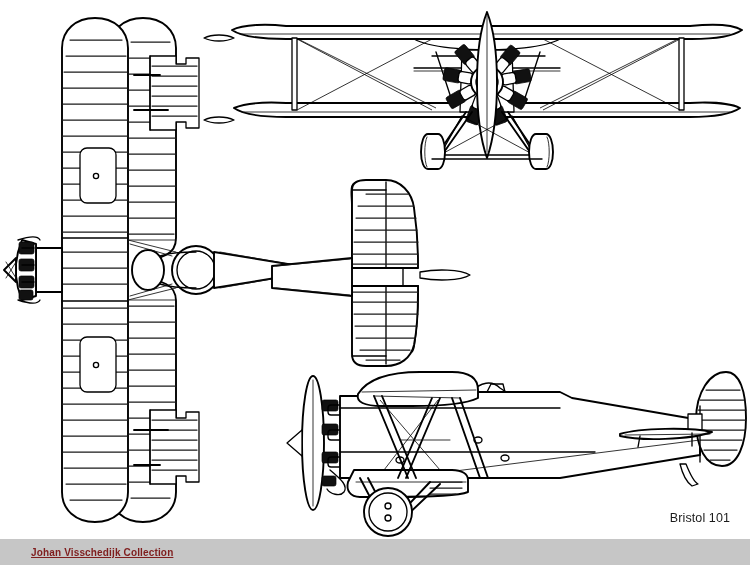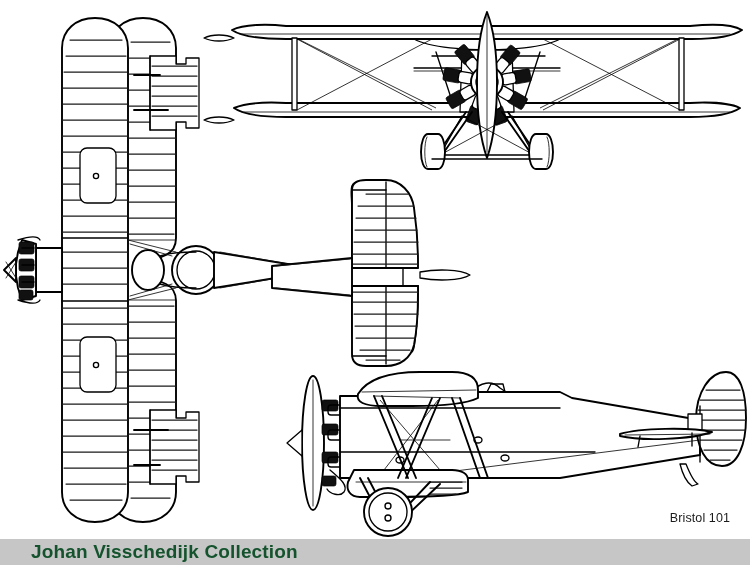--- a/index.html
+++ b/index.html
@@ -61,25 +61,26 @@
     width: 750px;
     height: 26px;
     background: #c6c6c6;
     display: flex;
     align-items: center;
     justify-content: space-between;
     box-sizing: border-box;
     padding: 0 33px 0 31px;
   }
   .footer-text {
-    color: #14532d;
-    font-size: 19px;
+    color: #7f1d1d;
+    font-size: 10px;
     font-weight: bold;
     letter-spacing: 0.15px;
     white-space: nowrap;
+    text-decoration: underline;
   }
 </style>
 </head>
 <body>
 
 <div id="drawing-sheet">
 <svg viewBox="0 0 750 539" xmlns="http://www.w3.org/2000/svg">
 
   <rect x="0" y="0" width="750" height="539" fill="#ffffff"></rect>
 

